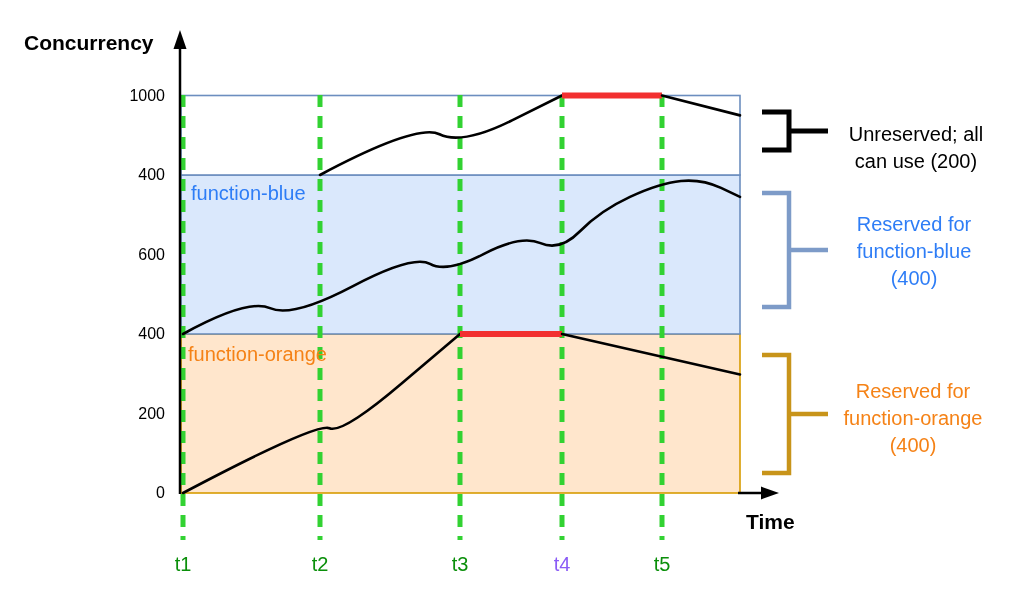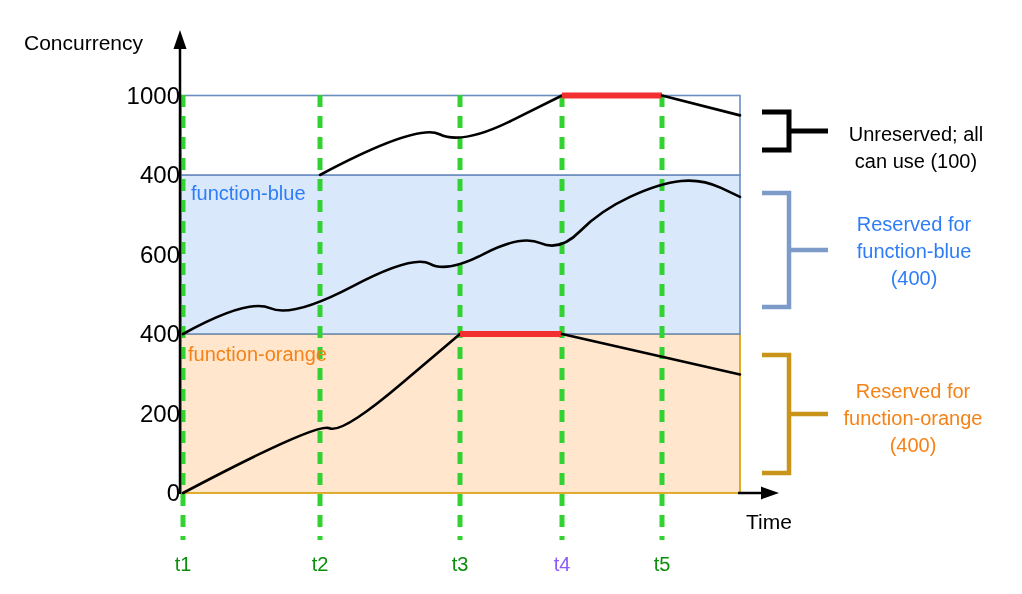--- a/index.html
+++ b/index.html
@@ -1,24 +1,24 @@
 <!DOCTYPE html>
 <html><head>
 <meta charset="utf-8">
 <style>
   html,body{margin:0;padding:0;background:#ffffff;}
   .stage{
     position:relative;width:1022px;height:594px;overflow:hidden;
     font-family:"Liberation Sans","DejaVu Sans",sans-serif;color:#000;background:#fff;
   }
   .stage svg{position:absolute;left:0;top:0;}
-  .axis-title{position:absolute;font-size:21px;white-space:nowrap;}
+  .axis-title{position:absolute;font-size:21px;white-space:nowrap;font-weight:bold;}
   .y-title{left:24px;top:31px;}
   .x-title{left:746px;top:510px;}
-  .ytick{position:absolute;left:110px;width:70px;text-align:right;font-size:24px;line-height:24px;}
+  .ytick{position:absolute;left:95px;width:70px;text-align:right;font-size:16px;line-height:24px;}
   .ttick{position:absolute;width:60px;text-align:center;font-size:20px;line-height:22px;top:553px;}
   .bandlabel{position:absolute;font-size:20px;white-space:nowrap;}
   .bandlabel.blue{left:191px;top:182px;}
   .bandlabel.orange{left:188px;top:343px;}
   .ann{position:absolute;text-align:center;font-size:20px;line-height:27px;}
   .ann0{left:818px;top:89px;width:196px;margin-top:32px;}
   .ann1{left:816px;top:211px;width:196px;}
   .ann2{left:808px;top:378px;width:210px;}
 </style>
 </head>
@@ -67,21 +67,21 @@
       <div class="ttick" style="left: 430px; color: rgb(10, 143, 10);">t3</div>
       <div class="ttick" style="left: 532px; color: #8b5cf6;">t4</div>
       <div class="ttick" style="left: 632px; color: rgb(10, 143, 10);">t5</div>
     </div>
 
   <div class="bandlabel blue" style="color: rgb(46, 125, 246);">function-blue</div>
   <div class="bandlabel orange" style="color: rgb(245, 130, 22);">function-orange</div>
 
   <div class="ann ann0" style="color: rgb(0, 0, 0);">
     <div>Unreserved; all</div>
-    <div>can use (100)</div>
+    <div>can use (200)</div>
   </div>
   <div class="ann ann1" style="color: rgb(46, 125, 246);">
     <div>Reserved for</div>
     <div>function-blue</div>
     <div>(400)</div>
   </div>
   <div class="ann ann2" style="color: rgb(245, 130, 22);">
     <div>Reserved for</div>
     <div>function-orange</div>
     <div>(400)</div>

